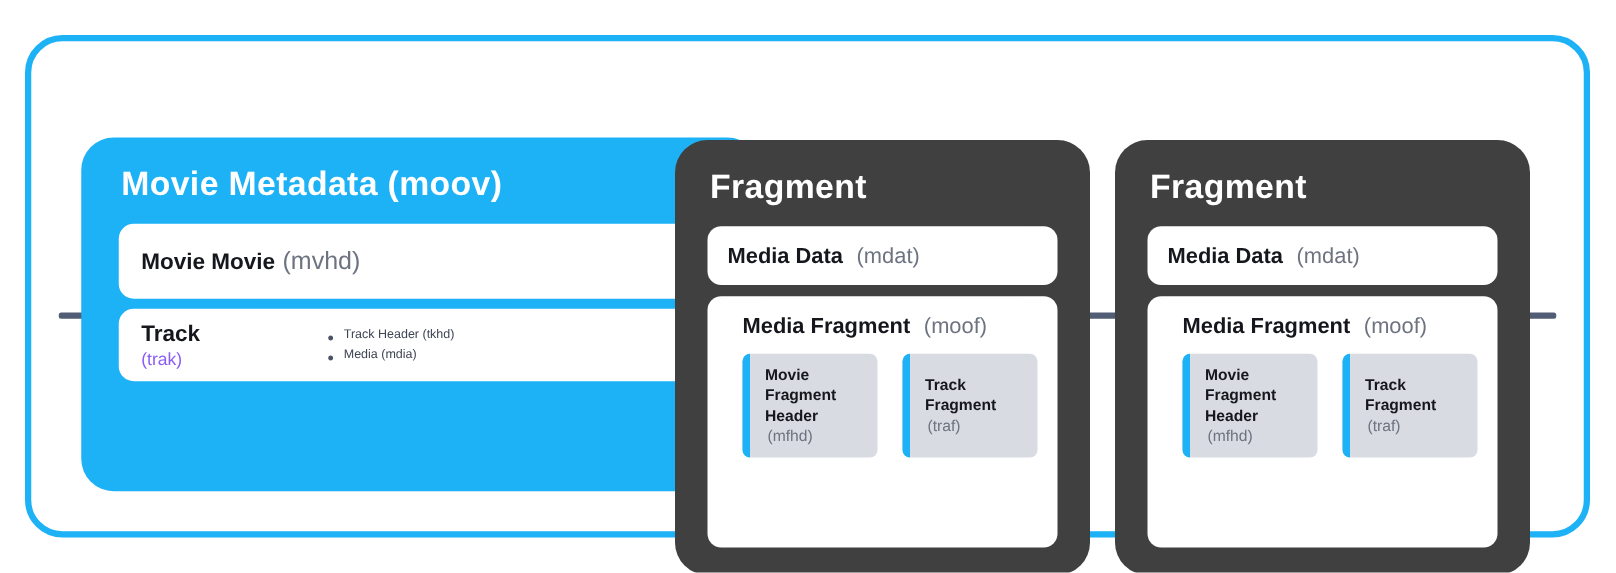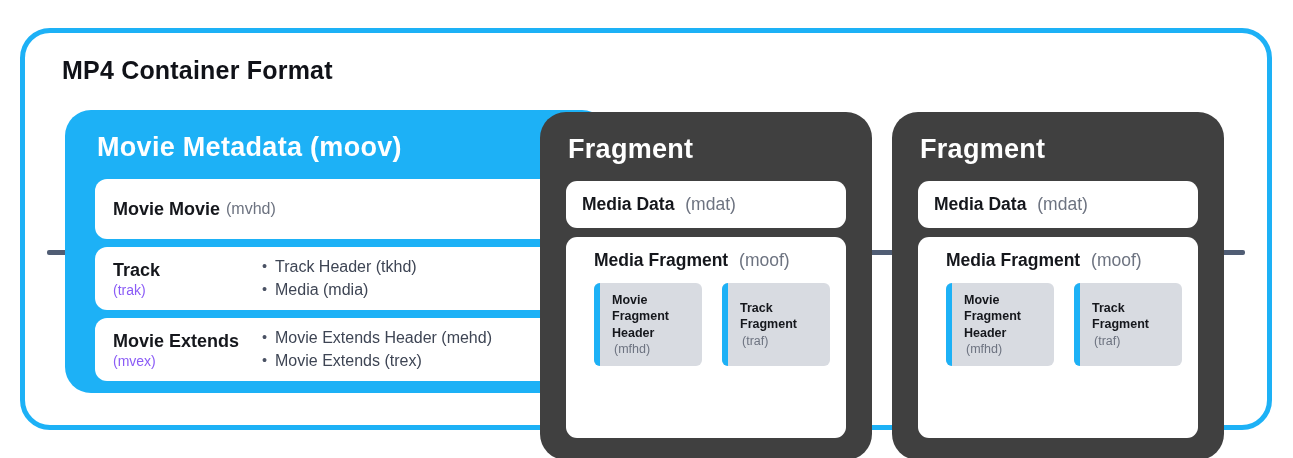--- a/index.html
+++ b/index.html
@@ -41,25 +41,25 @@
     margin:2px 0 16px 2px;line-height:1.15;
   }
   .moov-row{
     background:#ffffff;border-radius:12px;
     padding:10px 18px;margin-bottom:8px;
     display:flex;align-items:center;min-height:32px;
   }
   .moov-row.single{min-height:32px;padding:14px 18px;}
   .row-left{width:148px;flex:0 0 148px;}
   .row-name{font-size:18px;font-weight:bold;color:#15171C;}
-  .row-code{font-size:16px;color:#6D7380;margin-left:6px;}
+  .row-code{font-size:20px;color:#6D7380;margin-left:6px;}
   .row-subcode{font-size:14px;color:#8b5cf6;margin-top:1px;}
   .bullet-list{flex:1;display:flex;flex-direction:column;justify-content:center;gap:3px;}
   .bullet-item{
-    font-size:16px;color:#3E4554;line-height:1.25;position:relative;padding-left:14px;
+    font-size:10px;color:#3E4554;line-height:1.25;position:relative;padding-left:14px;
   }
   .bullet-item::before{
     content:"•";position:absolute;left:1px;top:0;color:#4A5264;font-size:14.5px;
   }
 
   
   .fragment-box{
     top:112px;width:332px;height:348px;
     background:#404040;border-radius:26px;
     padding:20px 26px 22px 26px;
@@ -96,51 +96,40 @@
 </style>
 </head>
 <body>
 
 <div class="canvas">
 
   <div class="connector-line"></div>
 
   <div class="outer-frame" style="background:transparent;"></div>
 
-  <div class="diagram-title">MP4 Container Format</div>
 
   <div class="box moov-box">
     <div class="box-header">Movie Metadata (moov)</div>
 
     <div class="moov-row single">
       <span class="row-name">Movie Movie</span>
       <span class="row-code">(mvhd)</span>
     </div>
 
     <div class="moov-row">
       <div class="row-left">
         <div class="row-name">Track</div>
         <div class="row-subcode">(trak)</div>
       </div>
       <div class="bullet-list">
         <div class="bullet-item">Track Header (tkhd)</div>
         <div class="bullet-item">Media (mdia)</div>
       </div>
     </div>
 
-    <div class="moov-row">
-      <div class="row-left">
-        <div class="row-name">Movie Extends</div>
-        <div class="row-subcode">(mvex)</div>
-      </div>
-      <div class="bullet-list">
-        <div class="bullet-item">Movie Extends Header (mehd)</div>
-        <div class="bullet-item">Movie Extends (trex)</div>
-      </div>
-    </div>
   </div>
 
   <div class="box fragment-box fragment-1">
     <div class="frag-header">Fragment</div>
 
     <div class="frag-row frag-row-media">
       <div class="frag-row-title">
         <span class="row-name">Media Data</span>
         <span class="row-code">(mdat)</span>
       </div>

